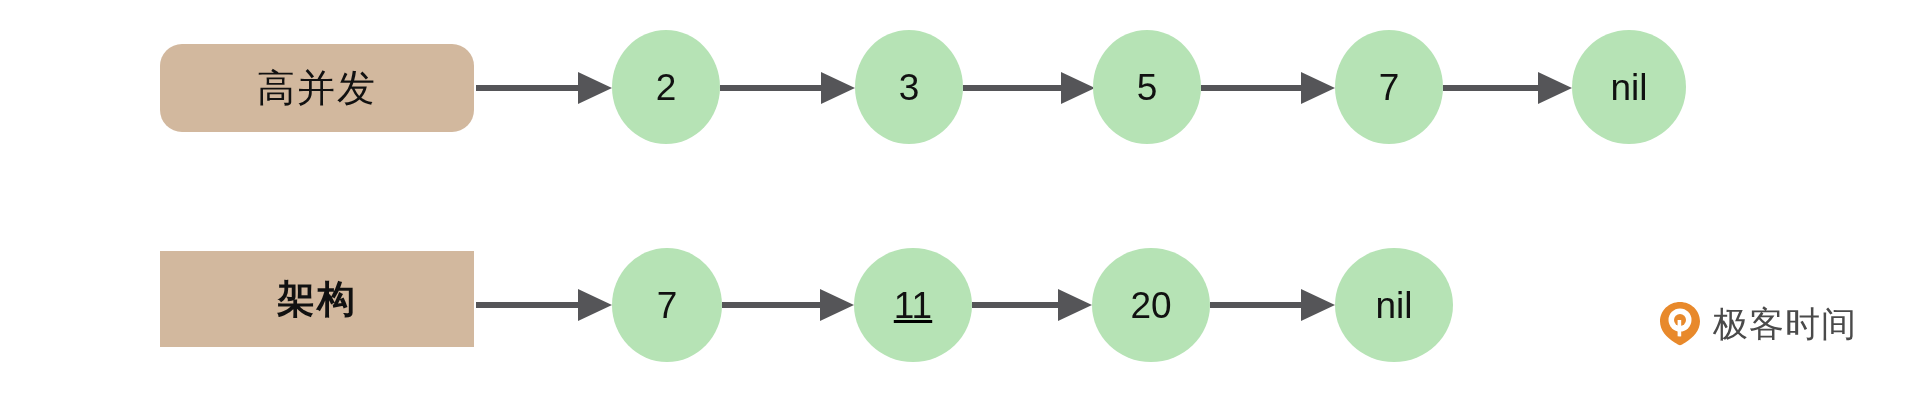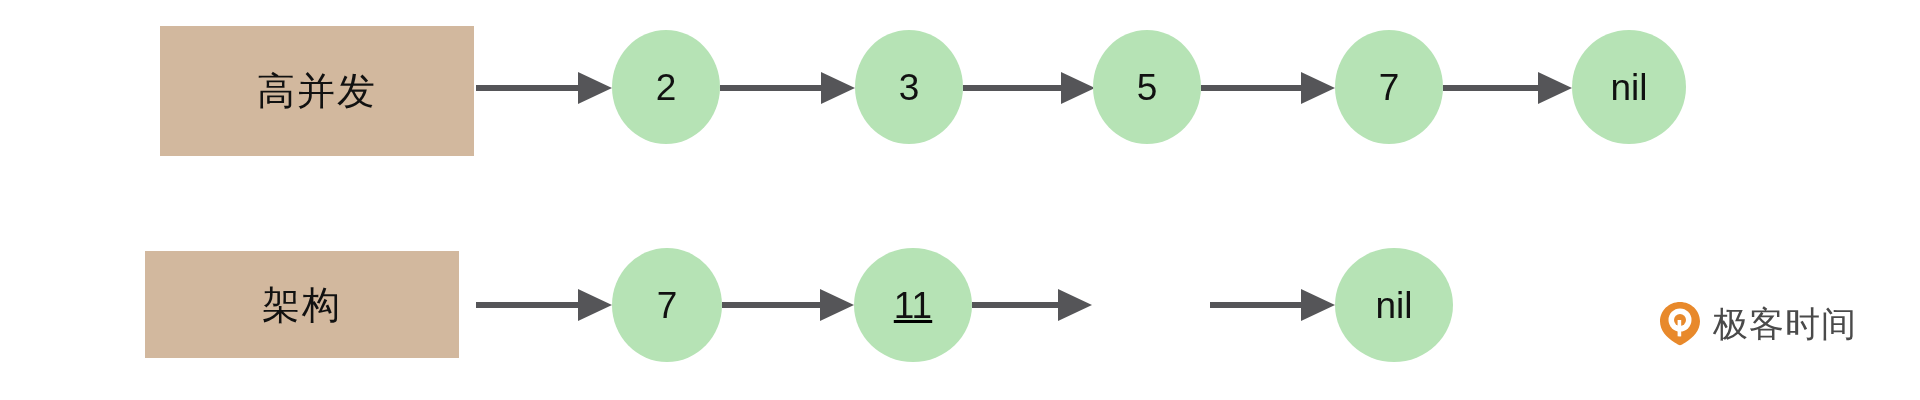--- a/index.html
+++ b/index.html
@@ -98,21 +98,21 @@
     letter-spacing: 1px;
     line-height: 1;
     white-space: nowrap;
   }
 </style>
 </head>
 <body>
 
 <div id="canvas">
 
-  <div class="label-box" style="left:160px; top:26px; width:314px; height:130px;">
+  <div class="label-box" style="left:160px; top:44px; width:314px; height:88px;border-radius:22px;">
     <span class="label-text">高并发</span>
   </div>
 
   <div class="arrow" style="left:476px; top:88px; width:136px;">
     <div class="shaft" style="width:102px;"></div>
     <div class="head" style="left:102px;"></div>
   </div>
 
   <div class="node" style="left:612px; top:30px; width:108px; height:114px;">
     <span class="node-text">2</span>
@@ -147,21 +147,21 @@
 
   <div class="arrow" style="left:1443px; top:88px; width:129px;">
     <div class="shaft" style="width:95px;"></div>
     <div class="head" style="left:95px;"></div>
   </div>
 
   <div class="node" style="left:1572px; top:30px; width:114px; height:114px;">
     <span class="node-text">nil</span>
   </div>
 
-  <div class="label-box" style="left:145px; top:251px; width:314px; height:107px;">
+  <div class="label-box" style="left:160px; top:251px; width:314px; height:96px;font-weight:bold;">
     <span class="label-text">架构</span>
   </div>
 
   <div class="arrow" style="left:476px; top:305px; width:136px;">
     <div class="shaft" style="width:102px;"></div>
     <div class="head" style="left:102px;"></div>
   </div>
 
   <div class="node" style="left:612px; top:248px; width:110px; height:114px;">
     <span class="node-text">7</span>
@@ -174,20 +174,23 @@
 
   <div class="node" style="left:854px; top:248px; width:118px; height:114px;text-decoration:underline;">
     <span class="node-text">11</span>
   </div>
 
   <div class="arrow" style="left:972px; top:305px; width:120px;">
     <div class="shaft" style="width:86px;"></div>
     <div class="head" style="left:86px;"></div>
   </div>
 
+  <div class="node" style="left:1092px; top:248px; width:118px; height:114px;">
+    <span class="node-text">20</span>
+  </div>
 
   <div class="arrow" style="left:1210px; top:305px; width:125px;">
     <div class="shaft" style="width:91px;"></div>
     <div class="head" style="left:91px;"></div>
   </div>
 
   <div class="node" style="left:1335px; top:248px; width:118px; height:114px;">
     <span class="node-text">nil</span>
   </div>
 

